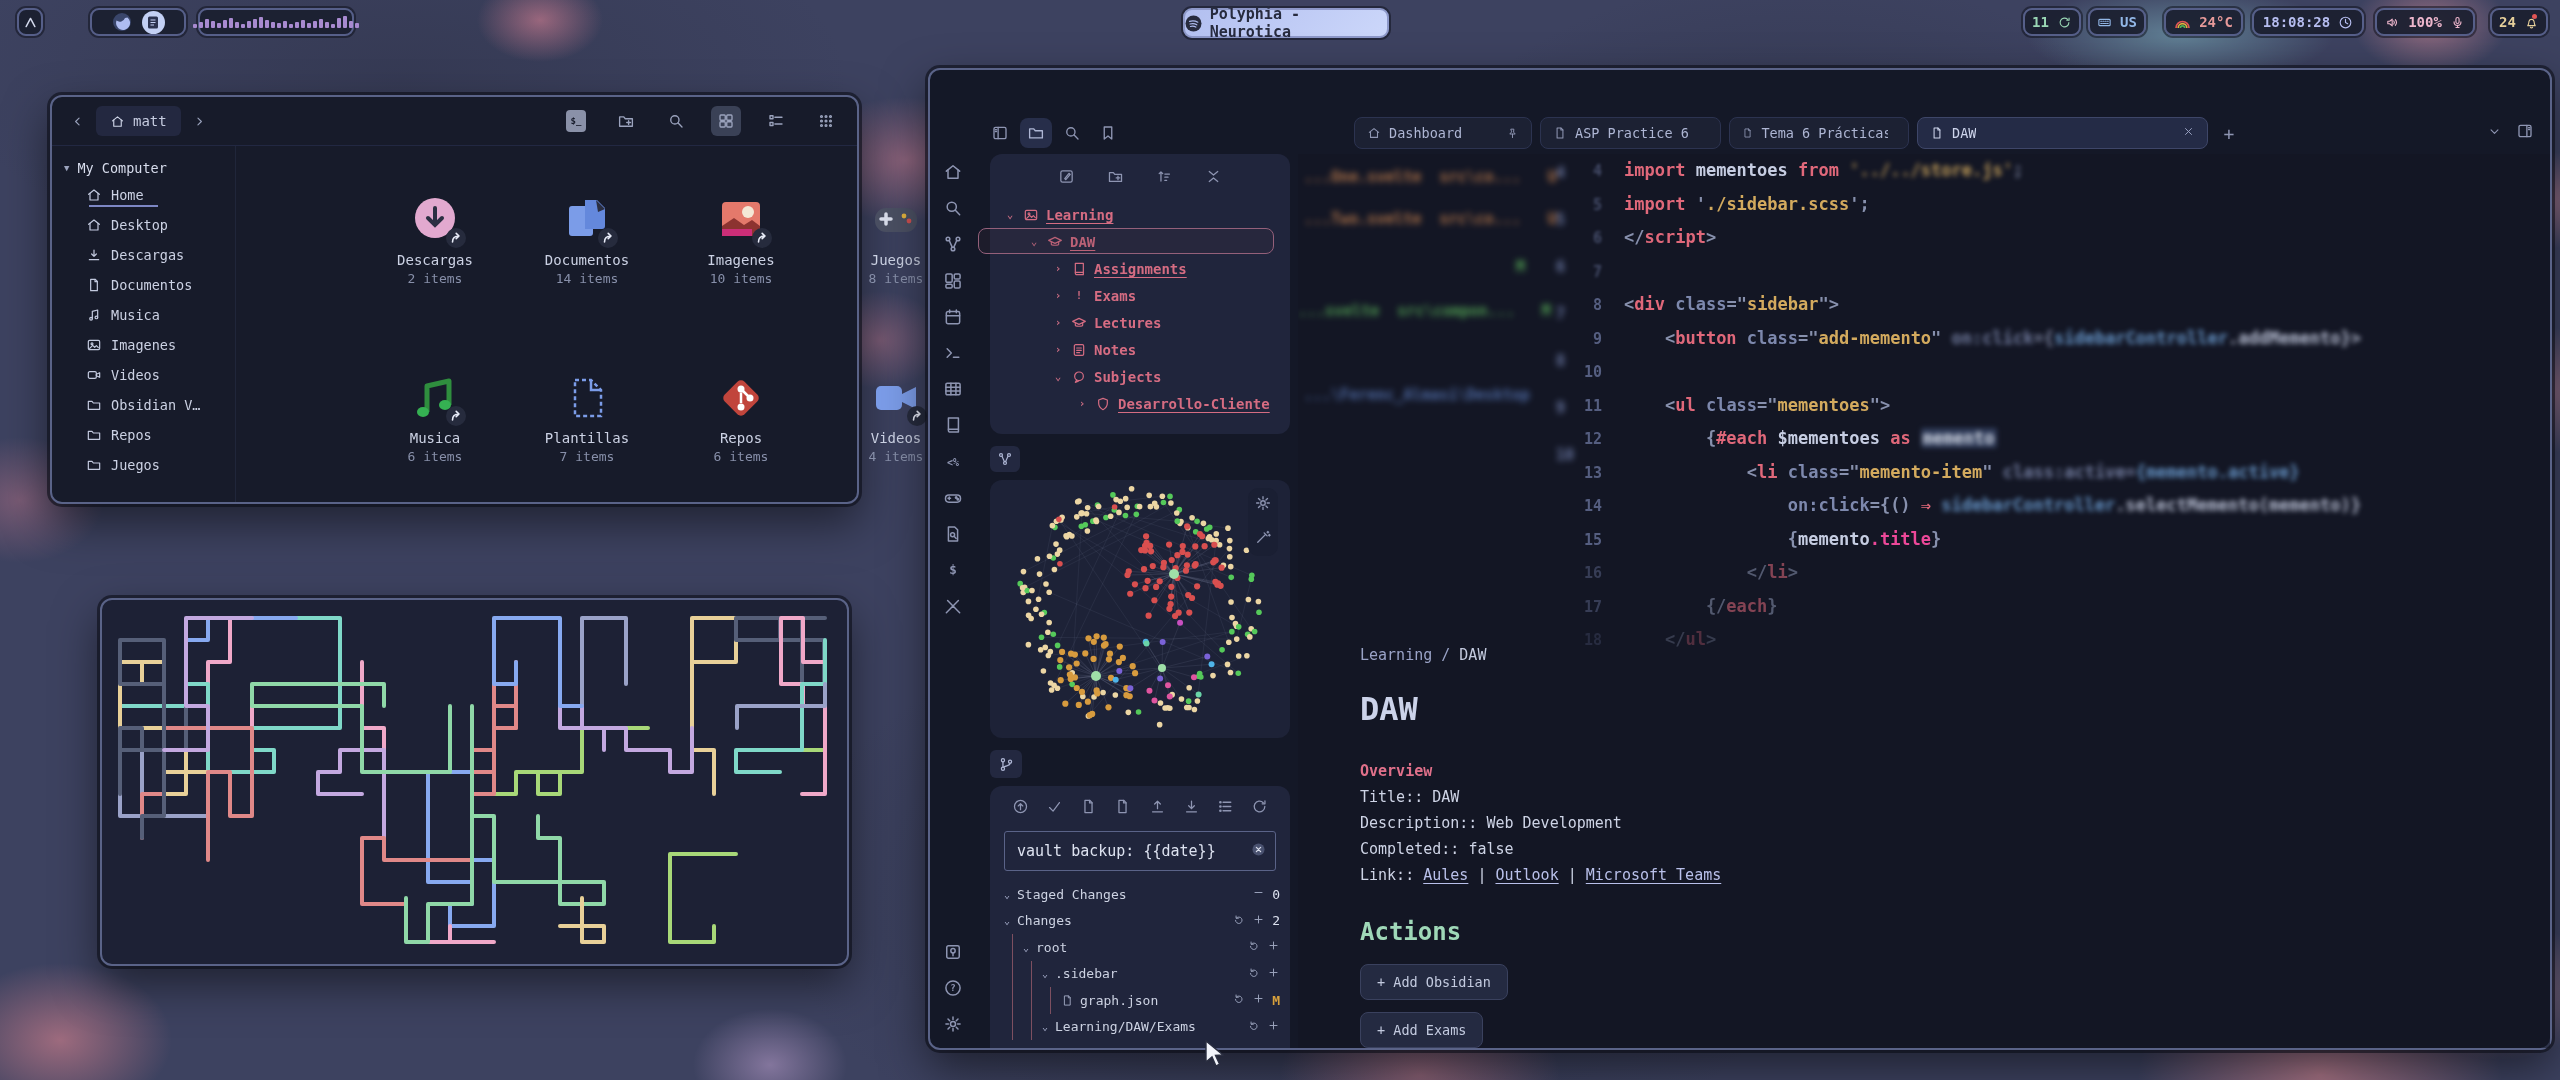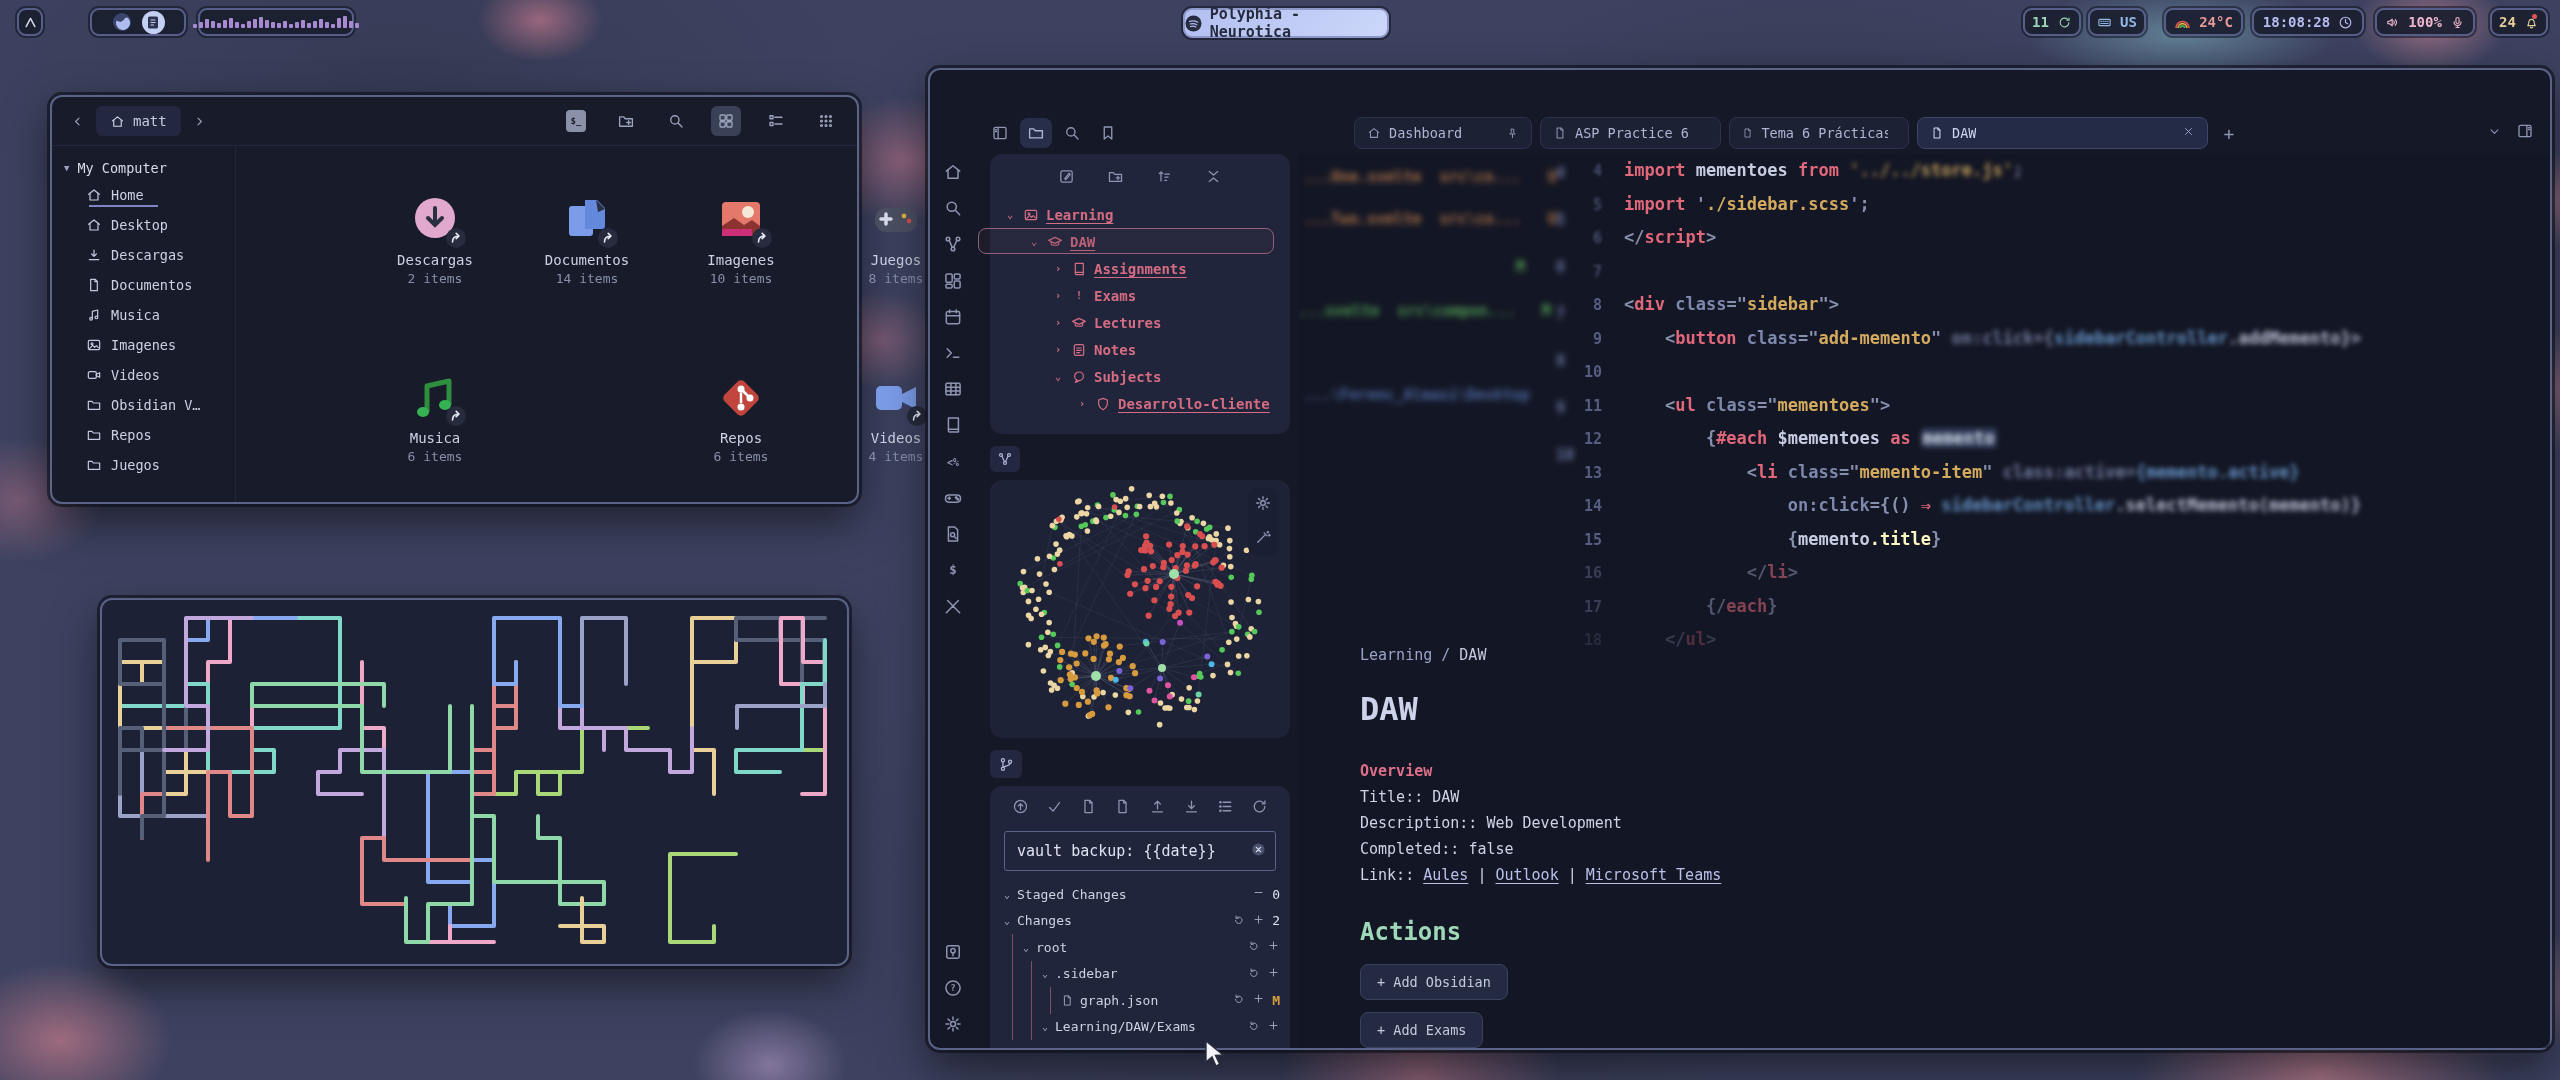--- a/index.html
+++ b/index.html
@@ -77,21 +77,21 @@
   .gitrow .acts{position:absolute;right:10px;display:flex;gap:7px;align-items:center;color:#9aa2bc;}
   .guide{border-left:1.5px solid #7d4f60;align-self:stretch;margin-left:8px;margin-right:10px;}
   #ob-main{position:absolute;left:368px;top:84px;right:0;bottom:0;background:rgba(18,22,35,.6);overflow:hidden;}
   #bgblur{position:absolute;inset:0;filter:blur(3px);opacity:.85;font-weight:bold;}
   #bgblur div{position:absolute;white-space:pre;font-size:15px;}
   #codearea{position:absolute;left:0;top:0;right:0;height:520px;font-weight:bold;font-size:17px;}
   .cl{position:absolute;white-space:pre;display:flex;}
   .cl .gut{width:46px;text-align:right;color:#555e80;font-size:15px;padding-top:2px;}
   .cl .txt{margin-left:22px;}
   .kw{color:#e0687a}.str{color:#d3aa5e}.strb{color:#d3aa5e}.att{color:#7d88ad;}
-  .pun{color:#8790ad}.var{color:#c6cde2}.blu{color:#fef9c3}.blub{color:#6fa2d8}
+  .pun{color:#8790ad}.var{color:#c6cde2}.blu{color:#ec4899}.blub{color:#6fa2d8}
   .sel2{background:#33405f;color:#e2e8f4;border-radius:2px;padding:0 2px;}
   .bl{filter:blur(2.4px);opacity:.9;}
   .dim .gut{filter:blur(1.4px);opacity:.75;}
   .faint{opacity:.55;}.faint2{opacity:.3;align-items:flex-end;}
   #notearea{position:absolute;left:62px;top:492px;color:#ced4e6;font-size:15px;}
   #note-title{font-size:32px;font-weight:bold;color:#ccd3ea;margin:26px 0 34px 0;}
   #note-bc{color:#9aa3c7;font-size:15px;}
   .fld{margin-top:8px;}
   .lnk{color:#b9c0ea;text-decoration:underline;text-underline-offset:3px;}
   #note-actions{font-size:24px;font-weight:bold;color:#9fd8b8;margin:34px 0 18px 0;}
@@ -407,20 +407,28 @@
               <path d="M16 38V12l22-5v24" stroke="#2f8e3e" stroke-width="5" fill="none" stroke-linejoin="round"></path>
               <ellipse cx="12" cy="38" rx="6" ry="5" fill="#35b152"></ellipse>
               <ellipse cx="34" cy="31" rx="6" ry="5" fill="#35b152"></ellipse>
             </svg><div class="badge">
               <svg width="12" height="12">
                 <path d="M2.5 10C2.5 5.5 5 4 9 4M9 4 6.2 1.4M9 4 6.2 6.6" stroke="#e8ecf8" stroke-width="1.6" fill="none" stroke-linecap="round"></path>
               </svg>
             </div></div>
           <div class="nm">Musica</div>
           <div class="ct">6 items</div>
+        </div>
+        <div class="fm-cell" style="left: 251px; top: 228px; width: 200px;">
+          <div class="bigico"><svg width="48" height="48">
+              <path d="M12 6h16l10 10v26H12Z" fill="none" stroke="#7b9ce8" stroke-width="2.5" stroke-dasharray="4 3"></path>
+              <path d="M28 6v10h10" fill="none" stroke="#7b9ce8" stroke-width="2.5"></path>
+            </svg></div>
+          <div class="nm">Plantillas</div>
+          <div class="ct">7 items</div>
         </div>
         <div class="fm-cell" style="left: 405px; top: 228px; width: 200px;">
           <div class="bigico"><svg width="48" height="48">
               <rect x="10" y="10" width="28" height="28" rx="5" transform="rotate(45 24 24)" fill="#c1453c"></rect>
               <circle cx="24" cy="15" r="3.5" fill="#fff"></circle>
               <circle cx="33" cy="24" r="3.5" fill="#fff"></circle>
               <circle cx="24" cy="33" r="3.5" fill="#fff"></circle>
               <path d="M26 17l5 5M24 18.5V29" stroke="#fff" stroke-width="2.5"></path>
             </svg></div>
           <div class="nm">Repos</div>

